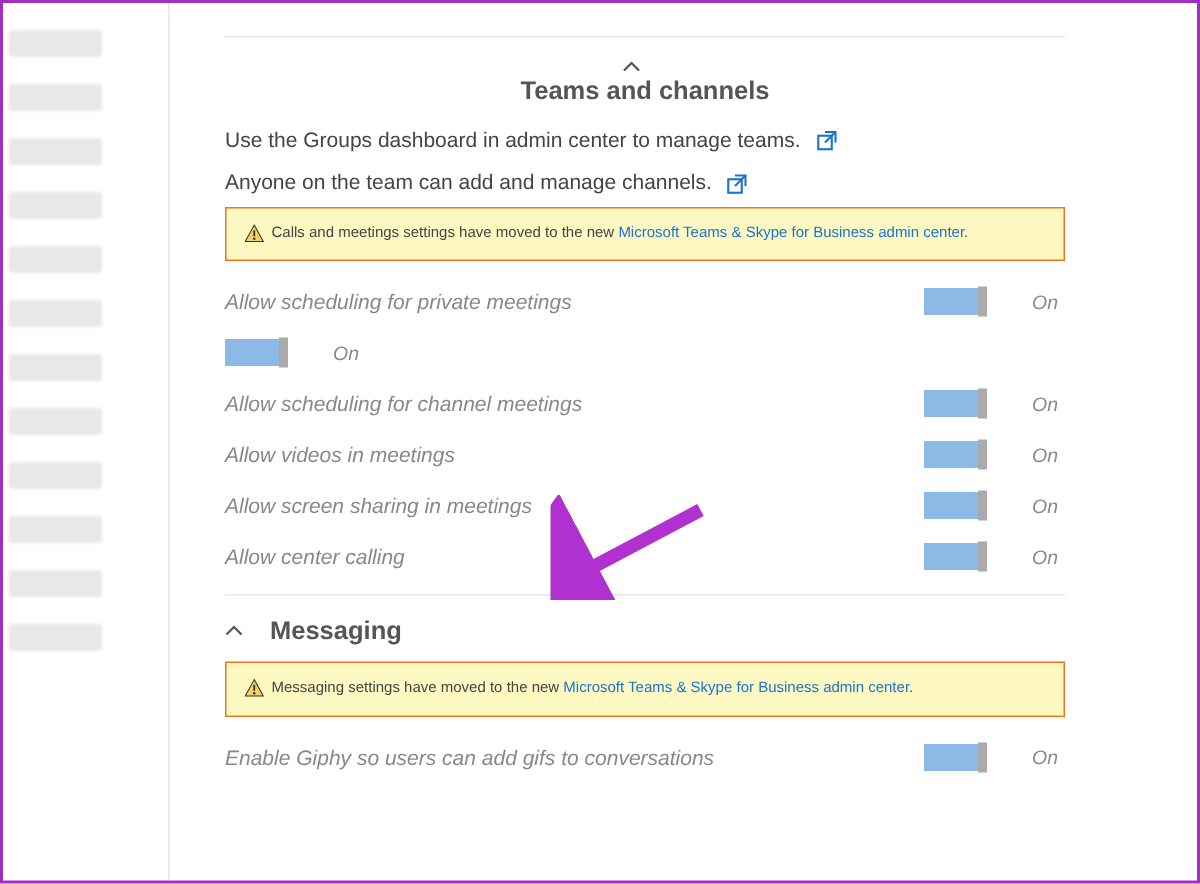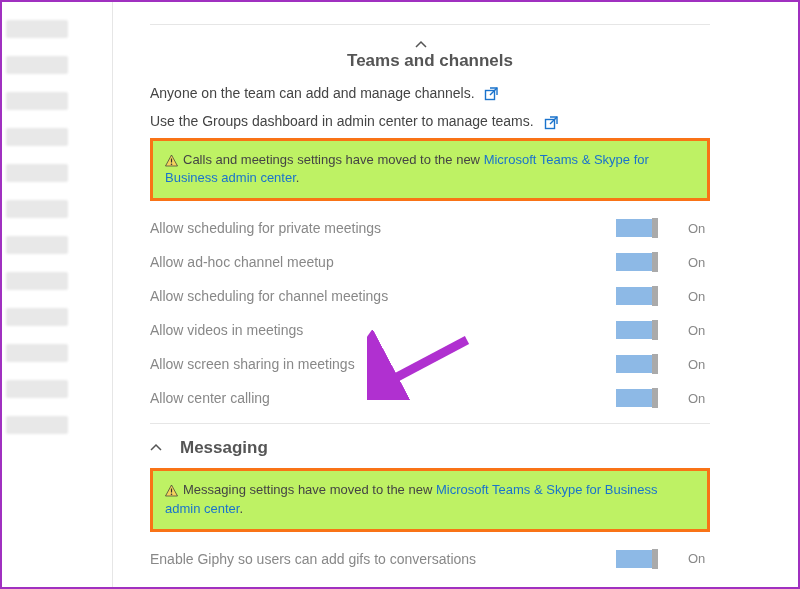--- a/index.html
+++ b/index.html
@@ -69,42 +69,43 @@
 }
 .ext-icon {
   display: inline-block;
   width: 14px;
   height: 14px;
   vertical-align: middle;
   margin-left: 6px;
 }
 .ext-icon svg { width: 14px; height: 14px; stroke: #1a73cc; stroke-width: 1.4; fill: none; }
 .notice {
-  background: #bef264;
-  border: 3px solid #f97316;
+  background: #fef9c3;
+  border: 1px solid #f97316;
   padding: 10px 12px;
-  font-size: 13px;
+  font-size: 10px;
   color: #444;
   line-height: 1.45;
   margin-bottom: 10px;
 }
 .warn-icon {
   display: inline-block;
   width: 13px;
   height: 13px;
   vertical-align: middle;
   margin-right: 5px;
 }
 .warn-icon svg { width: 13px; height: 13px; }
 .link { color: #1a73cc; }
 .setting-row {
   display: flex;
   align-items: center;
   justify-content: space-between;
   height: 34px;
+  font-style: italic;
 }
 .setting-label {
   color: #888;
   font-size: 14px;
 }
 .toggle-group {
   display: flex;
   align-items: center;
   gap: 26px;
 }
@@ -164,61 +165,60 @@
 
 <div class="panel">
 
   <div class="section-header first">
     <span class="chev">
       <svg viewBox="0 0 12 12">
           <polyline points="1,8 6,3 11,8"></polyline>
         </svg>
     </span>
     <span class="section-title">Teams and channels</span>
+  </div>
+  <div class="desc-line">
+    <span>Use the Groups dashboard in admin center to manage teams.</span>
+    <span class="ext-icon">
+      <svg viewBox="0 0 14 14">
+          <rect x="1.5" y="3.5" width="9" height="9"></rect>
+          <polyline points="6,1 13,1 13,8"></polyline>
+          <line x1="13" y1="1" x2="6" y2="8"></line>
+        </svg>
+    </span>
   </div>
   <div class="desc-line">
     <span>Anyone on the team can add and manage channels.</span>
     <span class="ext-icon">
       <svg viewBox="0 0 14 14">
           <rect x="1.5" y="3.5" width="9" height="9"></rect>
           <polyline points="6,1 13,1 13,8"></polyline>
           <line x1="13" y1="1" x2="6" y2="8"></line>
         </svg>
     </span>
   </div>
-  <div class="desc-line">
-    <span>Use the Groups dashboard in admin center to manage teams.</span>
-    <span class="ext-icon">
-      <svg viewBox="0 0 14 14">
-          <rect x="1.5" y="3.5" width="9" height="9"></rect>
-          <polyline points="6,1 13,1 13,8"></polyline>
-          <line x1="13" y1="1" x2="6" y2="8"></line>
-        </svg>
-    </span>
-  </div>
 
   <div class="notice">
     <span class="warn-icon">
       <svg viewBox="0 0 13 13">
           <polygon points="6.5,1 12.5,12 0.5,12" fill="#f4d35e" stroke="#333" stroke-width="0.7"></polygon>
           <line x1="6.5" y1="4.5" x2="6.5" y2="8.5" stroke="#333" stroke-width="1.2"></line>
           <circle cx="6.5" cy="10.2" r="0.8" fill="#333"></circle>
         </svg>
     </span><span>Calls and meetings settings have moved to the new </span><span class="link">Microsoft Teams &amp; Skype for Business admin center</span><span>.</span>
   </div>
 
   <div class="setting-row">
     <span class="setting-label">Allow scheduling for private meetings</span>
     <div class="toggle-group">
       <div class="toggle"></div>
       <span class="toggle-state">On</span>
     </div>
   </div>
   <div class="setting-row">
-    <span class="setting-label">Allow ad-hoc channel meetup</span>
     <div class="toggle-group">
       <div class="toggle"></div>
       <span class="toggle-state">On</span>
     </div>
   </div>
   <div class="setting-row">
     <span class="setting-label">Allow scheduling for channel meetings</span>
     <div class="toggle-group">
       <div class="toggle"></div>
       <span class="toggle-state">On</span>

